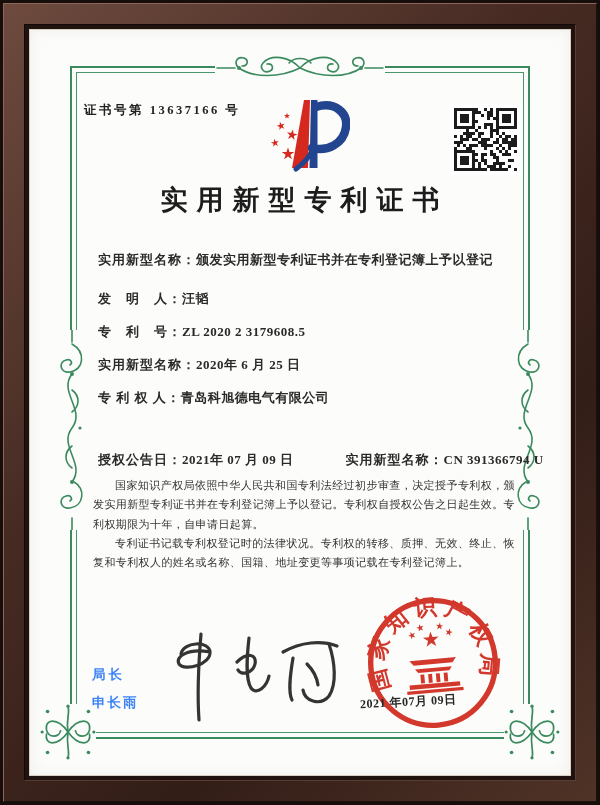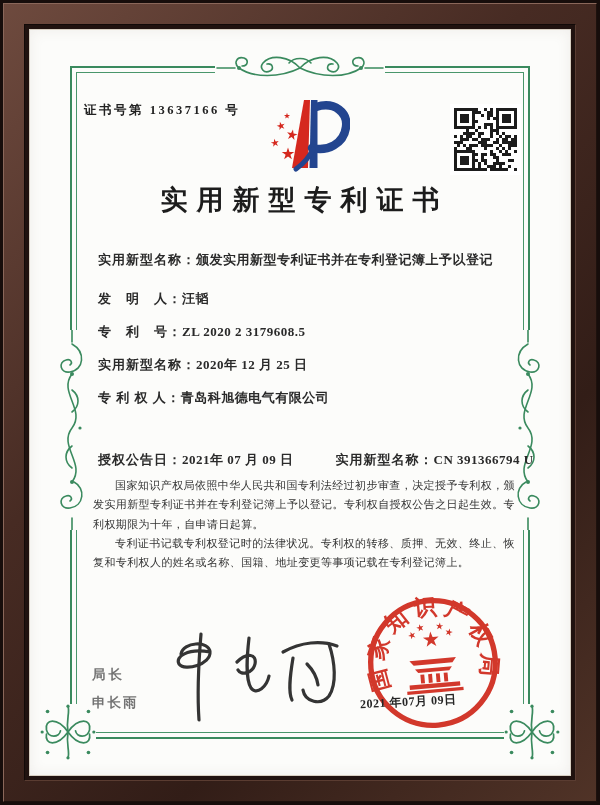--- a/index.html
+++ b/index.html
@@ -30,26 +30,26 @@
   
   .cert-no{position:absolute;left:54px;top:72px;font-size:12.5px;letter-spacing:2.5px;color:#222;font-weight:600;}
   .logo{position:absolute;left:50%;margin-left:-50px;top:64px;width:100px;height:78px;}
   .qr{position:absolute;left:420px;top:74px;width:71px;height:71px;background:#fff;padding:4px;box-sizing:border-box;}
   .title{position:absolute;left:0;right:0;top:152px;text-align:center;
      font-size:27px;font-weight:700;letter-spacing:9px;text-indent:9px;color:#1c1c1c;}
   .frow{position:absolute;left:68px;right:30px;font-size:13px;color:#2a2a2a;white-space:nowrap;}
   .flabel{font-weight:700;letter-spacing:1px;text-align:right;}
   .fvalue{font-weight:600;letter-spacing:.5px;}
   .r0{top:221px}.r1{top:260px}.r2{top:293px}.r3{top:326px}.r4{top:359px}.r5{top:392px}
-  .grant{top:421px;display:flex;}
+  .grant{top:421px;display:flex;gap:10px;}
   .grant .g2{margin-left:42px;}
   .body-text{position:absolute;left:63px;right:55px;top:446px;
      font-size:11px;line-height:1.75;color:#333;text-align:justify;}
   .body-text p{margin:0;text-indent:2em;letter-spacing:.4px;}
-  .signoff{position:absolute;left:62px;top:636px;font-size:13.5px;color:#737373;font-weight:700;letter-spacing:3px;}
+  .signoff{position:absolute;left:62px;top:636px;font-size:13.5px;color:#3b82f6;font-weight:700;letter-spacing:3px;}
   .signoff .nm{margin-top:10px;letter-spacing:2px;}
   .signature{position:absolute;left:133px;top:598px;width:190px;height:100px;}
   .seal{position:absolute;left:330px;top:560px;width:146px;height:146px;
         transform:rotate(-5deg);opacity:.93;mix-blend-mode:multiply;}
   .seal-date{position:absolute;left:330px;top:663px;width:120px;font-size:12px;font-weight:600;
         color:#262626;letter-spacing:.5px;transform:rotate(-3deg);white-space:nowrap;}
   .gstroke{stroke:#3a8a5e;fill:none;stroke-width:1.6;stroke-linecap:round;}
   .gdot{fill:#3a8a5e;}
 </style>
 </head>
@@ -412,21 +412,21 @@
     <div class="frow r0">
       <span class="flabel">实用新型名称：</span><span class="fvalue">颁发实用新型专利证书并在专利登记簿上予以登记</span>
     </div>
     <div class="frow r1">
       <span class="flabel">发　明　人：</span><span class="fvalue">汪韬</span>
     </div>
     <div class="frow r2">
       <span class="flabel">专　利　号：</span><span class="fvalue">ZL 2020 2 3179608.5</span>
     </div>
     <div class="frow r3">
-      <span class="flabel">实用新型名称：</span><span class="fvalue">2020年 12 月 25 日</span>
+      <span class="flabel">实用新型名称：</span><span class="fvalue">2020年 6 月 25 日</span>
     </div>
     <div class="frow r4">
       <span class="flabel">专 利 权 人：</span><span class="fvalue">青岛科旭德电气有限公司</span>
     </div>
     <div class="frow grant">
       <span class="g1">
         <span class="flabel">授权公告日：</span><span class="fvalue">2021年 07 月 09 日</span>
       </span>
       <span class="g2">
         <span class="flabel">实用新型名称：</span><span class="fvalue">CN 391366794 U</span>

